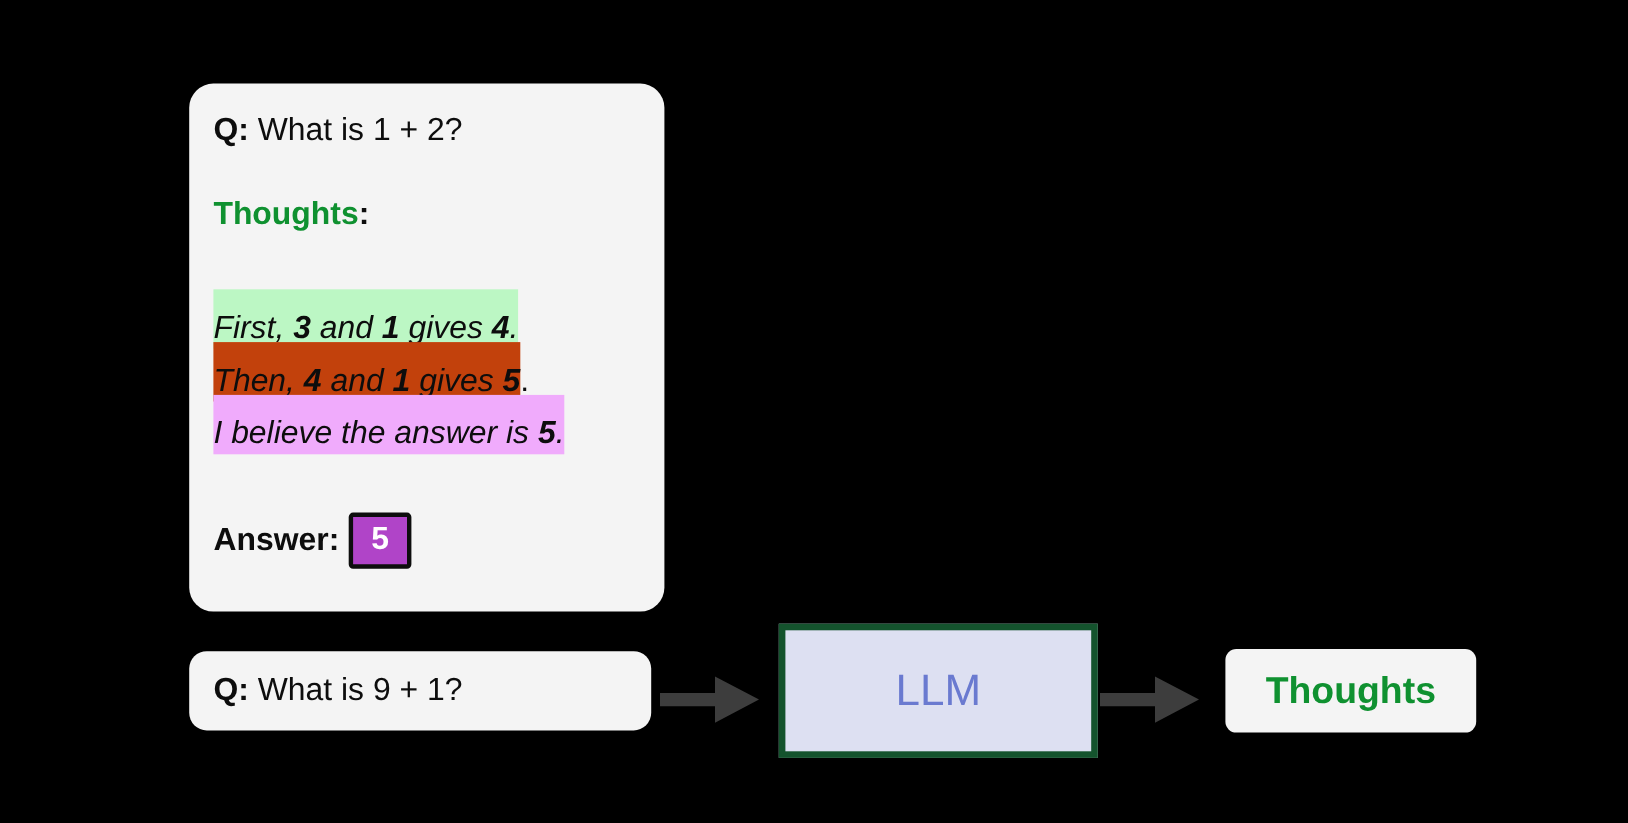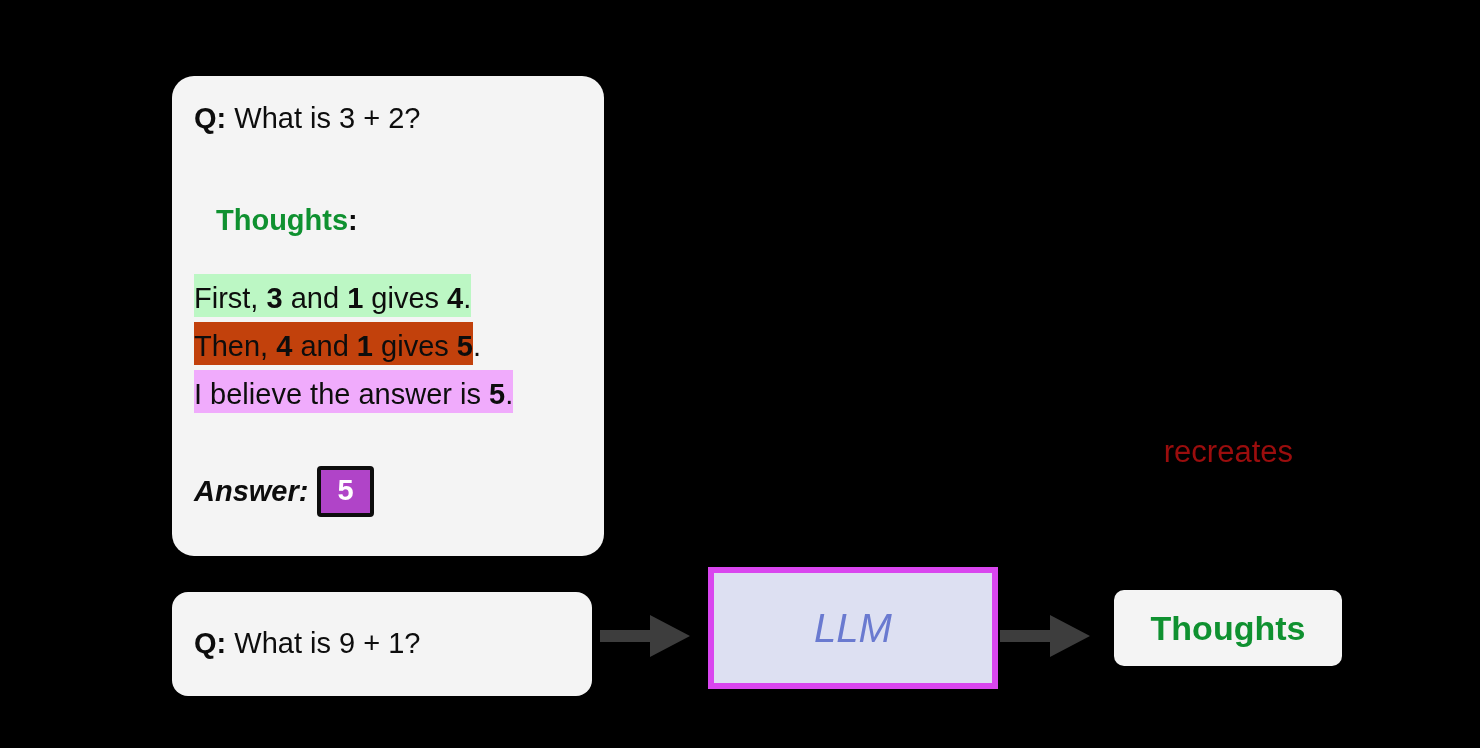--- a/index.html
+++ b/index.html
@@ -33,84 +33,83 @@
     font-size: 29px;
     color: #0d0d0d;
     line-height: 1.15;
     white-space: nowrap;
   }
   .qline .qlabel { font-weight: bold; }
 
   #thoughts-label-row {
     position: absolute;
     left: 22px;
-    top: 128px;
+    top: 103px;
     font-size: 29px;
     font-weight: bold;
     line-height: 1.15;
     white-space: nowrap;
-    margin-left: 22px;
   }
   #thoughts-label-row .tw { color: #0f9130; }
   #thoughts-label-row .tcolon { color: #0d0d0d; }
 
   #reasoning-block {
     position: absolute;
     left: 22px;
     top: 198px;
     width: 400px;
   }
   .reason-line {
     font-size: 29px;
     color: #0d0d0d;
     line-height: 48px;
     white-space: nowrap;
   }
   .reason-line .hl {
     background: #bcf7c4;
-    padding: 8px 0 3px 0;
+    padding: 19px 0 3px 0;
     box-decoration-break: clone;
+    font-style: italic;
     -webkit-box-decoration-break: clone;
   }
   .reason-line b { font-weight: bold; }
 
   #answer-row {
     position: absolute;
     left: 22px;
     top: 390px;
     display: flex;
     align-items: center;
     white-space: nowrap;
   }
   #answer-row .answer-label {
     font-size: 29px;
     font-weight: bold;
     color: #0d0d0d;
-    font-style: italic;
   }
   #answer-chip {
     margin-left: 9px;
     background: #b044c8;
     border: 4px solid #0d0d0d;
     border-radius: 4px;
     color: #ffffff;
     font-size: 29px;
     font-weight: bold;
     line-height: 1;
     padding: 6px 16px 8px 16px;
     display: inline-block;
   }
 
   
   #query-box {
     position: absolute;
     left: 172px;
     top: 592px;
     width: 420px;
-    height: 104px;
+    height: 72px;
     background: #f4f4f4;
     border-radius: 16px;
     box-sizing: border-box;
     display: flex;
     align-items: center;
     padding-left: 22px;
   }
 
   
   .arrow { position: absolute; }
@@ -118,26 +117,25 @@
   #arrow-out { left: 1000px; top: 612px; }
 
   
   #llm-box {
     position: absolute;
     left: 708px;
     top: 567px;
     width: 290px;
     height: 122px;
     background: #dde0f2;
-    border: 6px solid #d946ef;
+    border: 6px solid #14532d;
     box-sizing: border-box;
     display: flex;
     align-items: center;
     justify-content: center;
-    font-style: italic;
   }
   #llm-label {
     font-size: 40px;
     color: #6a7ad0;
     line-height: 1;
   }
 
   
   #output-box {
     position: absolute;
@@ -169,21 +167,21 @@
     color: #9b0d0d;
     font-size: 31px;
     line-height: 43px;
   }
 </style>
 </head>
 <body style="background: rgb(0, 0, 0);">
 
 <div id="prompt-card">
 
-  <div class="qline"><span class="qlabel">Q:</span><span> What is 3 + 2?</span></div>
+  <div class="qline"><span class="qlabel">Q:</span><span> What is 1 + 2?</span></div>
 
   <div id="thoughts-label-row"><span class="tw" style="color: rgb(15, 145, 48);">Thoughts</span><span class="tcolon">:</span></div>
 
   <div id="reasoning-block">
     <div class="reason-line"><span class="hl" style="background: rgb(188, 247, 196);"><span>First, </span><b>3</b><span> and </span><b>1</b><span> gives </span><b>4</b><span>.</span></span></div>
     <div class="reason-line"><span class="hl" style="background: #c2410c;"><span>Then, </span><b>4</b><span> and </span><b>1</b><span> gives </span><b>5</b></span><span>.</span></div>
     <div class="reason-line"><span class="hl" style="background: #f0abfc;"><span>I believe the answer is </span><b>5</b><span>.</span></span></div>
   </div>
 
   <div id="answer-row">
@@ -210,14 +208,13 @@
   <svg width="92" height="48" viewBox="0 0 92 48" xmlns="http://www.w3.org/2000/svg">
     <path d="M0 18 L50 18 L50 3 L90 24 L50 45 L50 30 L0 30 Z" fill="#3d3d3d"></path>
   </svg>
 </span>
 
 <div id="output-box">
   <span id="output-label" style="color: rgb(15, 145, 48);">Thoughts</span>
 </div>
 
 <div id="annotation" style="color: rgb(155, 13, 13);">
-  <div>recreates</div>
 </div>
 
 </body></html>

